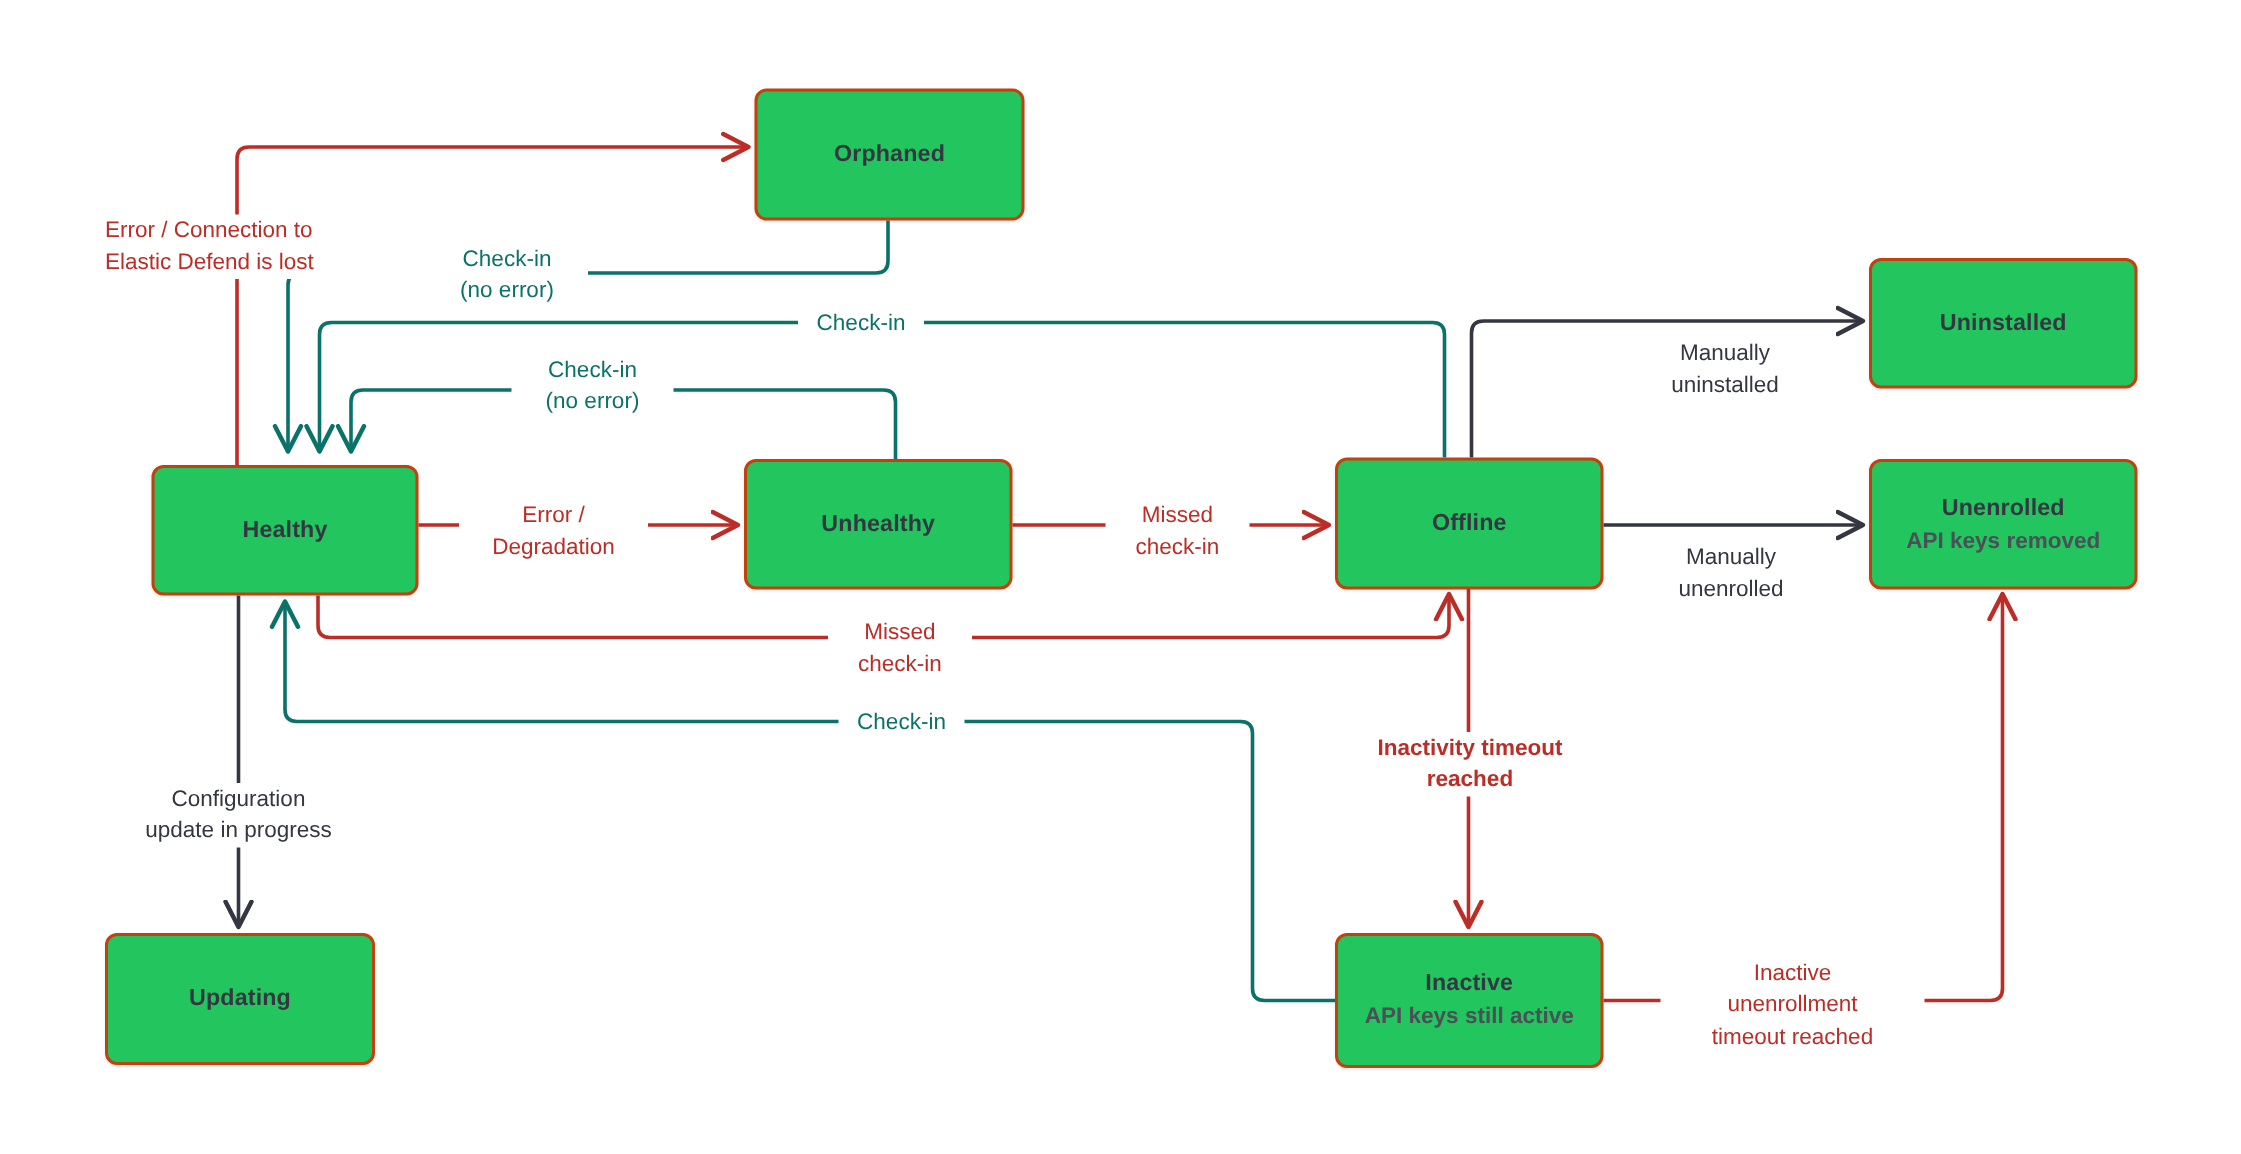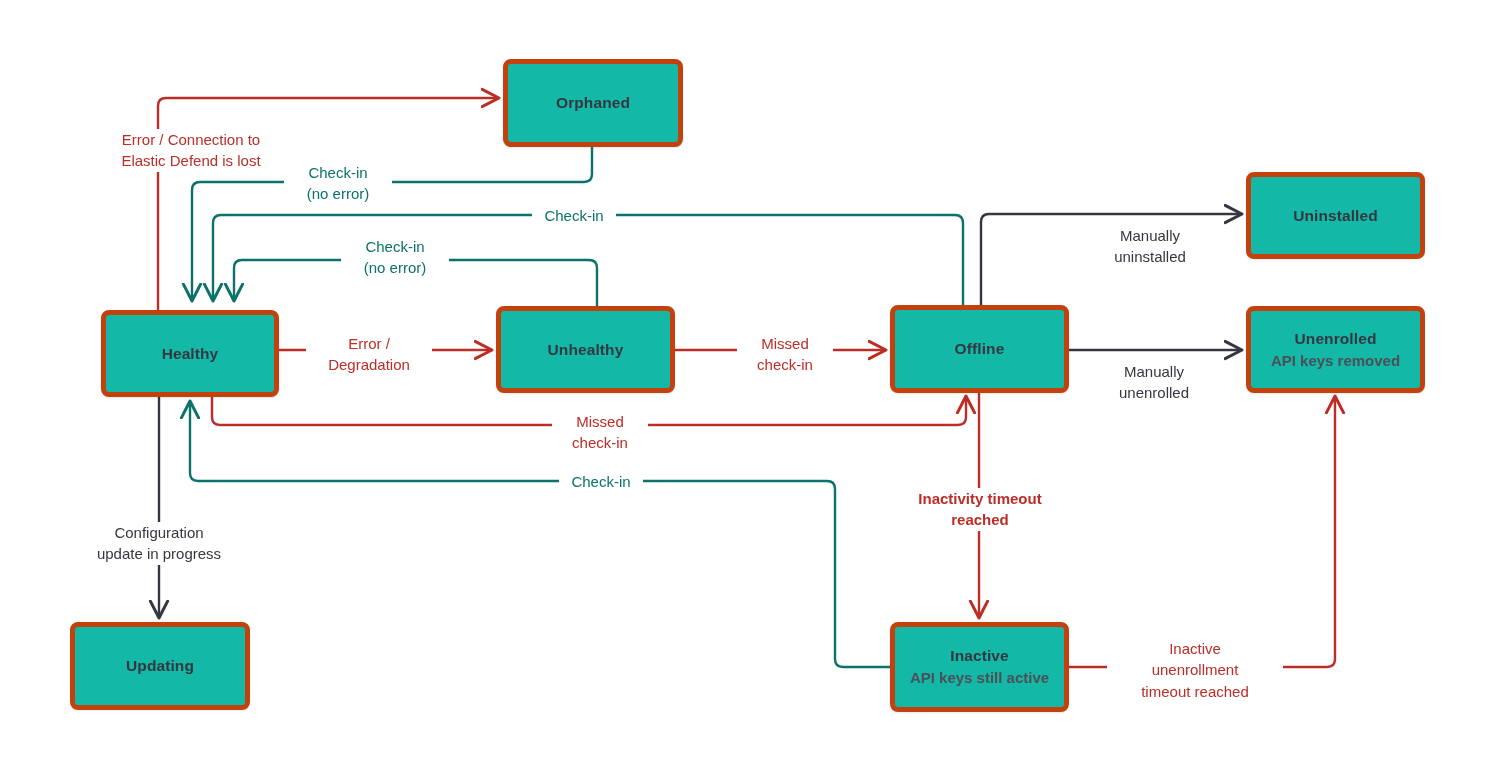--- a/index.html
+++ b/index.html
@@ -7,22 +7,22 @@
     width:1494px;height:769px;
     font-family:"Liberation Sans", sans-serif;
     -webkit-font-smoothing:antialiased;
     overflow:hidden;
   }
   #diagram-root{position:relative;width:1494px;height:769px;background:#ffffff;}
   svg#edges{position:absolute;left:0;top:0;width:1494px;height:769px;}
 
   .node{
     position:absolute;
-    background:#14b8a6;
-    border:5px solid #c2410c;
+    background:#22c55e;
+    border:2px solid #c2410c;
     border-radius:8px;
     box-shadow:0 1px 2px rgba(20,30,60,.10);
     display:flex;
     flex-direction:column;
     align-items:center;
     justify-content:center;
     box-sizing:border-box;
   }
   .node .title{
     font-size:15.5px;
@@ -45,21 +45,21 @@
     line-height:1.42;
     text-align:center;
     white-space:pre;
     background:#ffffff;
     padding:0 4px;
     box-sizing:border-box;
   }
   .lbl-red{color:#bb2d26;}
   .lbl-green{color:#0b7269;}
   .lbl-dark{color:#343741;margin-top:28px;}
-  .lbl-left{text-align:center;}
+  .lbl-left{text-align:left;margin-top:14px;}
 </style>
 </head>
 <body>
 
 <div id="diagram-root">
 
   <svg id="edges" viewBox="0 0 1494 769">
     <defs>
       <marker id="ar-red" markerWidth="9" markerHeight="9" refX="7.2" refY="4.5" orient="auto" markerUnits="strokeWidth">
         <path d="M0.6,0.9 L7.6,4.5 L0.6,8.1" fill="none" stroke="#bb2d26" stroke-width="1.25" stroke-linecap="round" stroke-linejoin="round"></path>

